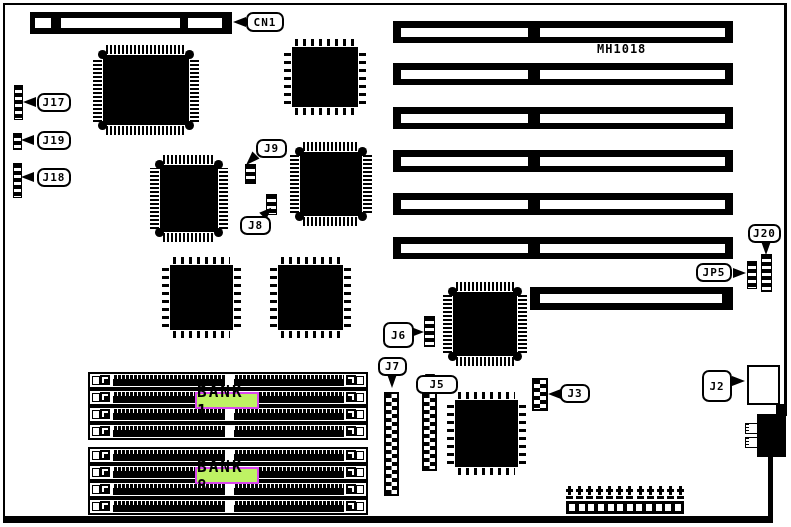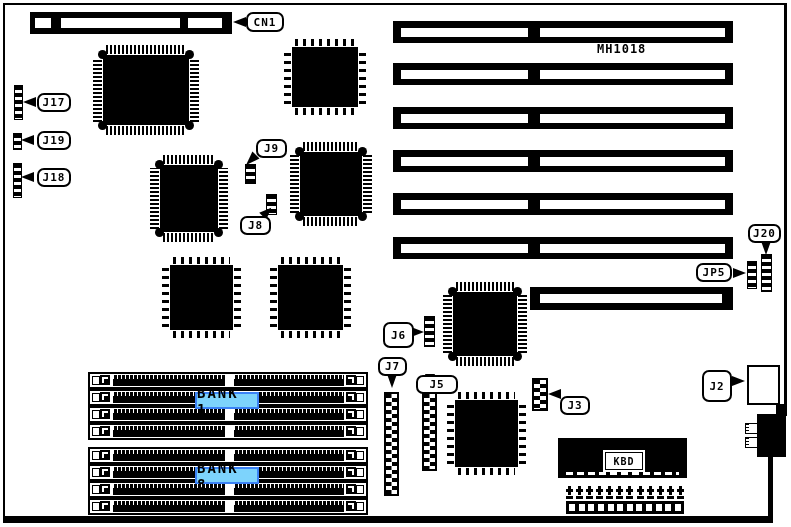--- a/index.html
+++ b/index.html
@@ -40,23 +40,23 @@
   .capl{left:2px;top:2px;width:6px;height:7px;border:1px solid #000;background:#fff;}
   .clipl{left:10px;top:1px;width:10px;height:10px;border:2px solid #000;box-sizing:border-box;
          background:linear-gradient(#000,#000) 100% 100%/4px 4px no-repeat #fff;}
   .sbar{top:1px;height:11px;background-image:repeating-linear-gradient(90deg,#fff 0 1px,transparent 1px 4px);
         background-size:100% 4px;background-repeat:no-repeat;background-color:#000;}
   .b1p{left:23px;width:112px;} .b2p{left:144px;width:110px;}
   .clipr{right:10px;top:1px;width:10px;height:10px;border:2px solid #000;box-sizing:border-box;
          background:linear-gradient(#000,#000) 0 100%/4px 4px no-repeat #fff;}
   .capr{right:2px;top:2px;width:6px;height:7px;border:1px solid #000;background:#fff;}
 
-  .bankbox{position:absolute;left:195px;width:64px;height:17px;background:#7dd3fc;border:2px solid #3b82f6;
+  .bankbox{position:absolute;left:195px;width:64px;height:17px;background:#bef264;border:2px solid #d946ef;
            box-sizing:border-box;display:flex;align-items:center;justify-content:center;
-           font-size:14px;font-weight:bold;letter-spacing:2px;z-index:4;}
+           font-size:16px;font-weight:bold;letter-spacing:2px;z-index:4;}
 
   
   .callout{position:absolute;background:#fff;border:2px solid #000;border-radius:7px;box-sizing:border-box;
            display:flex;align-items:center;justify-content:center;font-size:11px;font-weight:bold;
            letter-spacing:1px;z-index:6;}
   .arr{position:absolute;width:0;height:0;z-index:5;}
   .arr.l{border-top:5px solid transparent;border-bottom:5px solid transparent;border-right:13px solid #000;}
   .arr.r{border-top:5px solid transparent;border-bottom:5px solid transparent;border-left:13px solid #000;}
   .arr.dn{border-left:5px solid transparent;border-right:5px solid transparent;border-top:14px solid #000;}
   .arr.up{border-left:5px solid transparent;border-right:5px solid transparent;border-bottom:12px solid #000;}
@@ -222,24 +222,20 @@
   <div class="ps1" style="left:747px;top:261px;width:8px;height:26px"></div>
   <div class="ps2" style="left:384px;top:392px;width:15px;height:104px"></div>
   <div class="ps2" style="left:422px;top:392px;width:15px;height:79px"></div>
   <div class="ps2" style="left:532px;top:378px;width:16px;height:33px"></div>
 
   <div class="j2box"></div>
   <div class="din"></div>
   <div class="stub" style="left:745px;top:423px"></div>
   <div class="stub" style="left:745px;top:437px"></div>
 
-  <div class="kbdchip">
-    <div class="kbdlabel">KBD</div>
-    <div class="kbddash"></div>
-  </div>
 
   <div class="power">
       <div class="prow">
         <div class="ppin"></div>
         <div class="ppin"></div>
         <div class="ppin"></div>
         <div class="ppin"></div>
         <div class="ppin"></div>
         <div class="ppin"></div>
         <div class="ppin"></div>
@@ -281,21 +277,21 @@
 
   <div class="callout" style="left:246px;top:12px;width:38px;height:20px">CN1</div>
   <div class="callout" style="left:37px;top:93px;width:34px;height:19px">J17</div>
   <div class="callout" style="left:37px;top:131px;width:34px;height:19px">J19</div>
   <div class="callout" style="left:37px;top:168px;width:34px;height:19px">J18</div>
   <div class="callout" style="left:256px;top:139px;width:31px;height:19px">J9</div>
   <div class="callout" style="left:240px;top:216px;width:31px;height:19px">J8</div>
   <div class="callout" style="left:383px;top:322px;width:31px;height:26px">J6</div>
   <div class="callout" style="left:378px;top:357px;width:29px;height:19px">J7</div>
   <div class="callout" style="left:416px;top:375px;width:42px;height:19px">J5</div>
-  <div class="callout" style="left:560px;top:396px;width:30px;height:19px">J3</div>
+  <div class="callout" style="left:560px;top:384px;width:30px;height:19px">J3</div>
   <div class="callout" style="left:702px;top:370px;width:30px;height:32px">J2</div>
   <div class="callout" style="left:748px;top:224px;width:33px;height:19px">J20</div>
   <div class="callout" style="left:696px;top:263px;width:36px;height:19px">JP5</div>
 
   <div class="arr l" style="left:233px;top:17px"></div>
   <div class="arr l" style="left:23px;top:97px"></div>
   <div class="arr l" style="left:21px;top:135px"></div>
   <div class="arr l" style="left:21px;top:172px"></div>
   <div class="arr dn rot45" style="left:246px;top:153px"></div>
   <div class="arr up rot45" style="left:262px;top:206px"></div>

